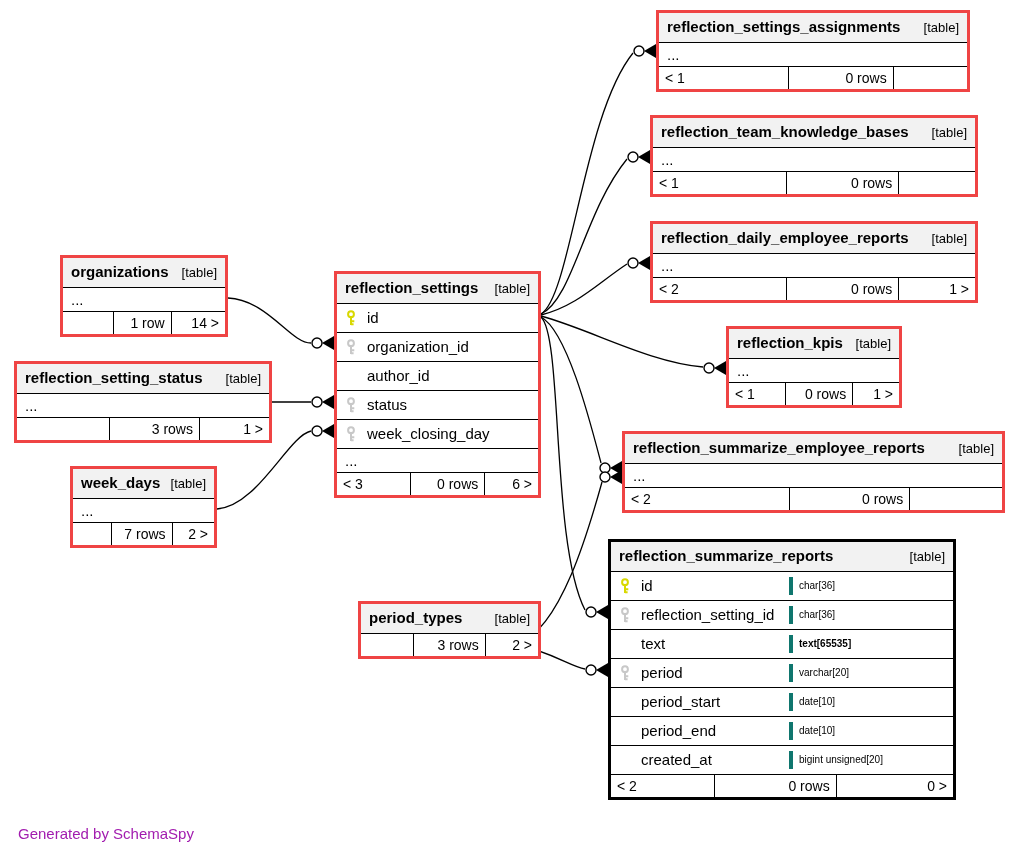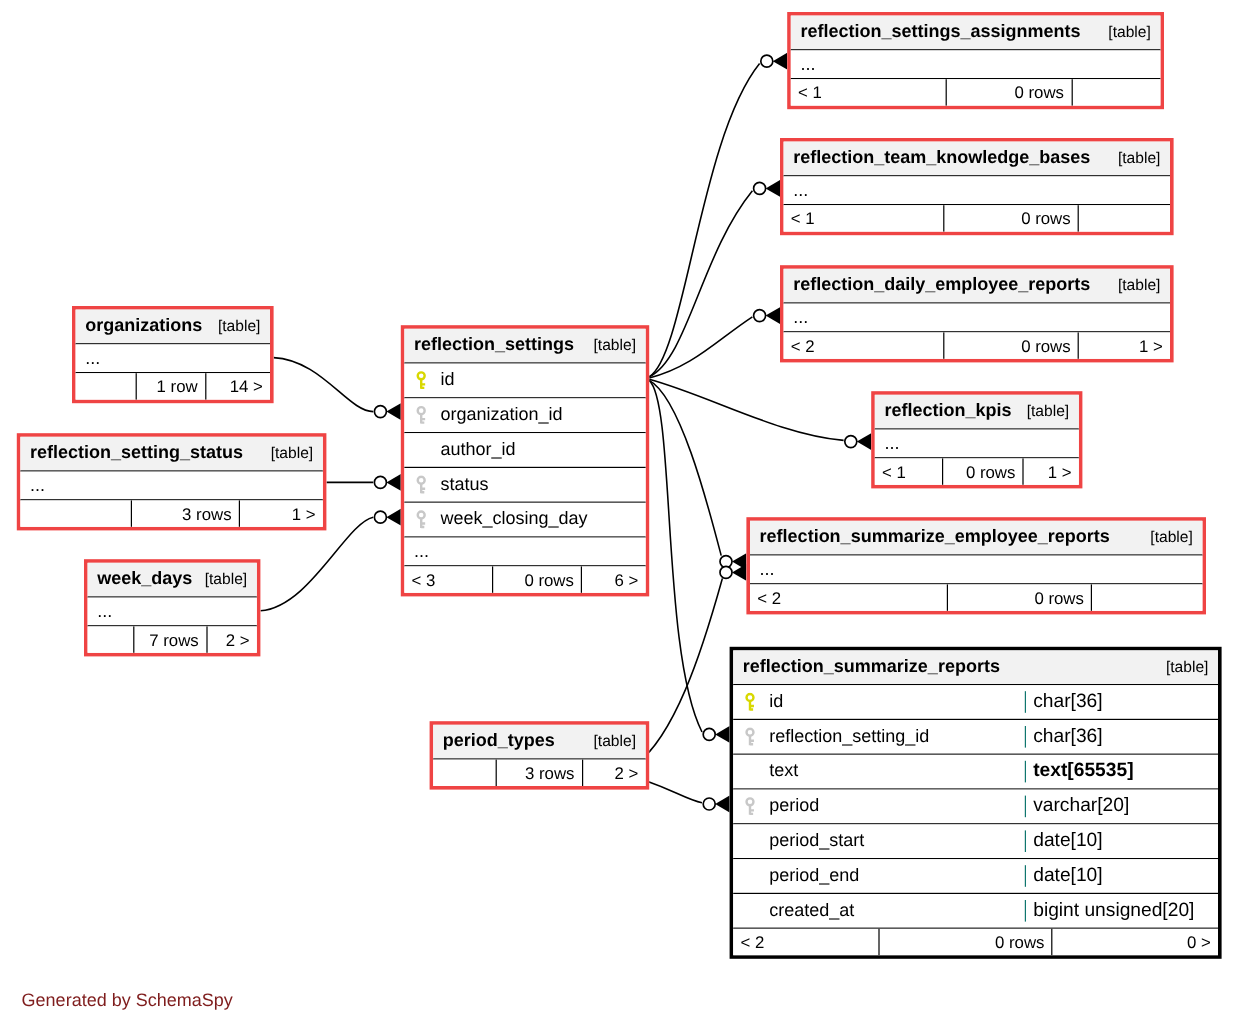--- a/index.html
+++ b/index.html
@@ -9,28 +9,28 @@
   .entity.emphasized{border:3px solid #000;}
   .entity-header{display:flex;justify-content:space-between;align-items:baseline;background:#f2f2f2;
     border-bottom:1px solid #000;padding:5px 8px;line-height:18px;}
   .entity-name{font-weight:bold;font-size:15px;color:#000;}
   .entity-tag{font-size:13px;color:#000;margin-left:8px;white-space:nowrap;}
   .entity-row{display:flex;align-items:center;border-bottom:1px solid #000;padding:5px 8px;line-height:18px;
     font-size:15px;color:#000;background:#fff;}
   .entity-row:last-of-type{border-bottom:1px solid #000;}
   .entity-row .icon-cell{width:22px;flex:0 0 22px;display:inline-flex;align-items:center;}
   .entity-row .col-name{flex:1 1 auto;white-space:nowrap;overflow:hidden;}
-  .entity-row .col-type{flex:0 0 auto;border-left:1px solid #0f766e;align-self:stretch;display:flex;align-items:center;
-    padding:0 6px;font-size:16px;white-space:nowrap;}
+  .entity-row .col-type{flex:0 0 auto;border-left:4px solid #0f766e;align-self:stretch;display:flex;align-items:center;
+    padding:0 6px;font-size:10px;white-space:nowrap;}
   .entity-row.dots{padding:4px 8px;line-height:15px;font-size:15px;}
   .entity-footer{display:flex;font-size:14px;line-height:16px;background:#fff;}
   .entity-footer .fcell{padding:3px 6px;border-right:1px solid #000;white-space:nowrap;box-sizing:border-box;}
   .entity-footer .fcell:last-child{border-right:none;text-align:right;}
   .entity-footer .fcell.mid{text-align:right;}
-  .note{position:absolute;left:18px;top:825px;font-size:15px;color:#7f1d1d;z-index:1;}
+  .note{position:absolute;left:18px;top:825px;font-size:15px;color:#a21caf;z-index:1;}
   svg .relpath{fill:none;stroke:#000;stroke-width:1.3px;}
   svg .relcircle{fill:#fff;stroke:#000;stroke-width:1.4px;}
   svg .relfoot{fill:#000;stroke:none;}
 </style>
 </head>
 <body>
 
 <div id="canvas">
 
   <svg id="rel-svg" width="1036" height="856" aria-hidden="true">
@@ -240,21 +240,21 @@
         </div>
         <div class="entity-row dots">
           <span class="col-name">...</span>
         </div>
         <div class="entity-footer">
           <span class="fcell" style="flex: 1.9 1 0px;">&lt; 2</span>
           <span class="fcell mid" style="flex: 1.35 1 0px;">0 rows</span>
           <span class="fcell" style="flex: 1 1 0px;">&nbsp;</span>
         </div>
       </div>
-      <div class="entity emphasized" style="left: 608px; top: 539px; width: 410px;">
+      <div class="entity emphasized" style="left: 608px; top: 539px; width: 348px;">
         <div class="entity-header">
           <span class="entity-name">reflection_summarize_reports</span>
           <span class="entity-tag">[table]</span>
         </div>
         <div class="entity-row">
           <span class="icon-cell">
             <svg width="13" height="16" viewBox="0 0 13 16">
               <circle cx="6" cy="4.2" r="2.9" fill="#fff" stroke="#d8d800" stroke-width="2"></circle>
               <path d="M6 7 V15 M6 11.3 H9.3 M6 14.2 H8.6" fill="none" stroke="#d8d800" stroke-width="2"></path>
             </svg>

